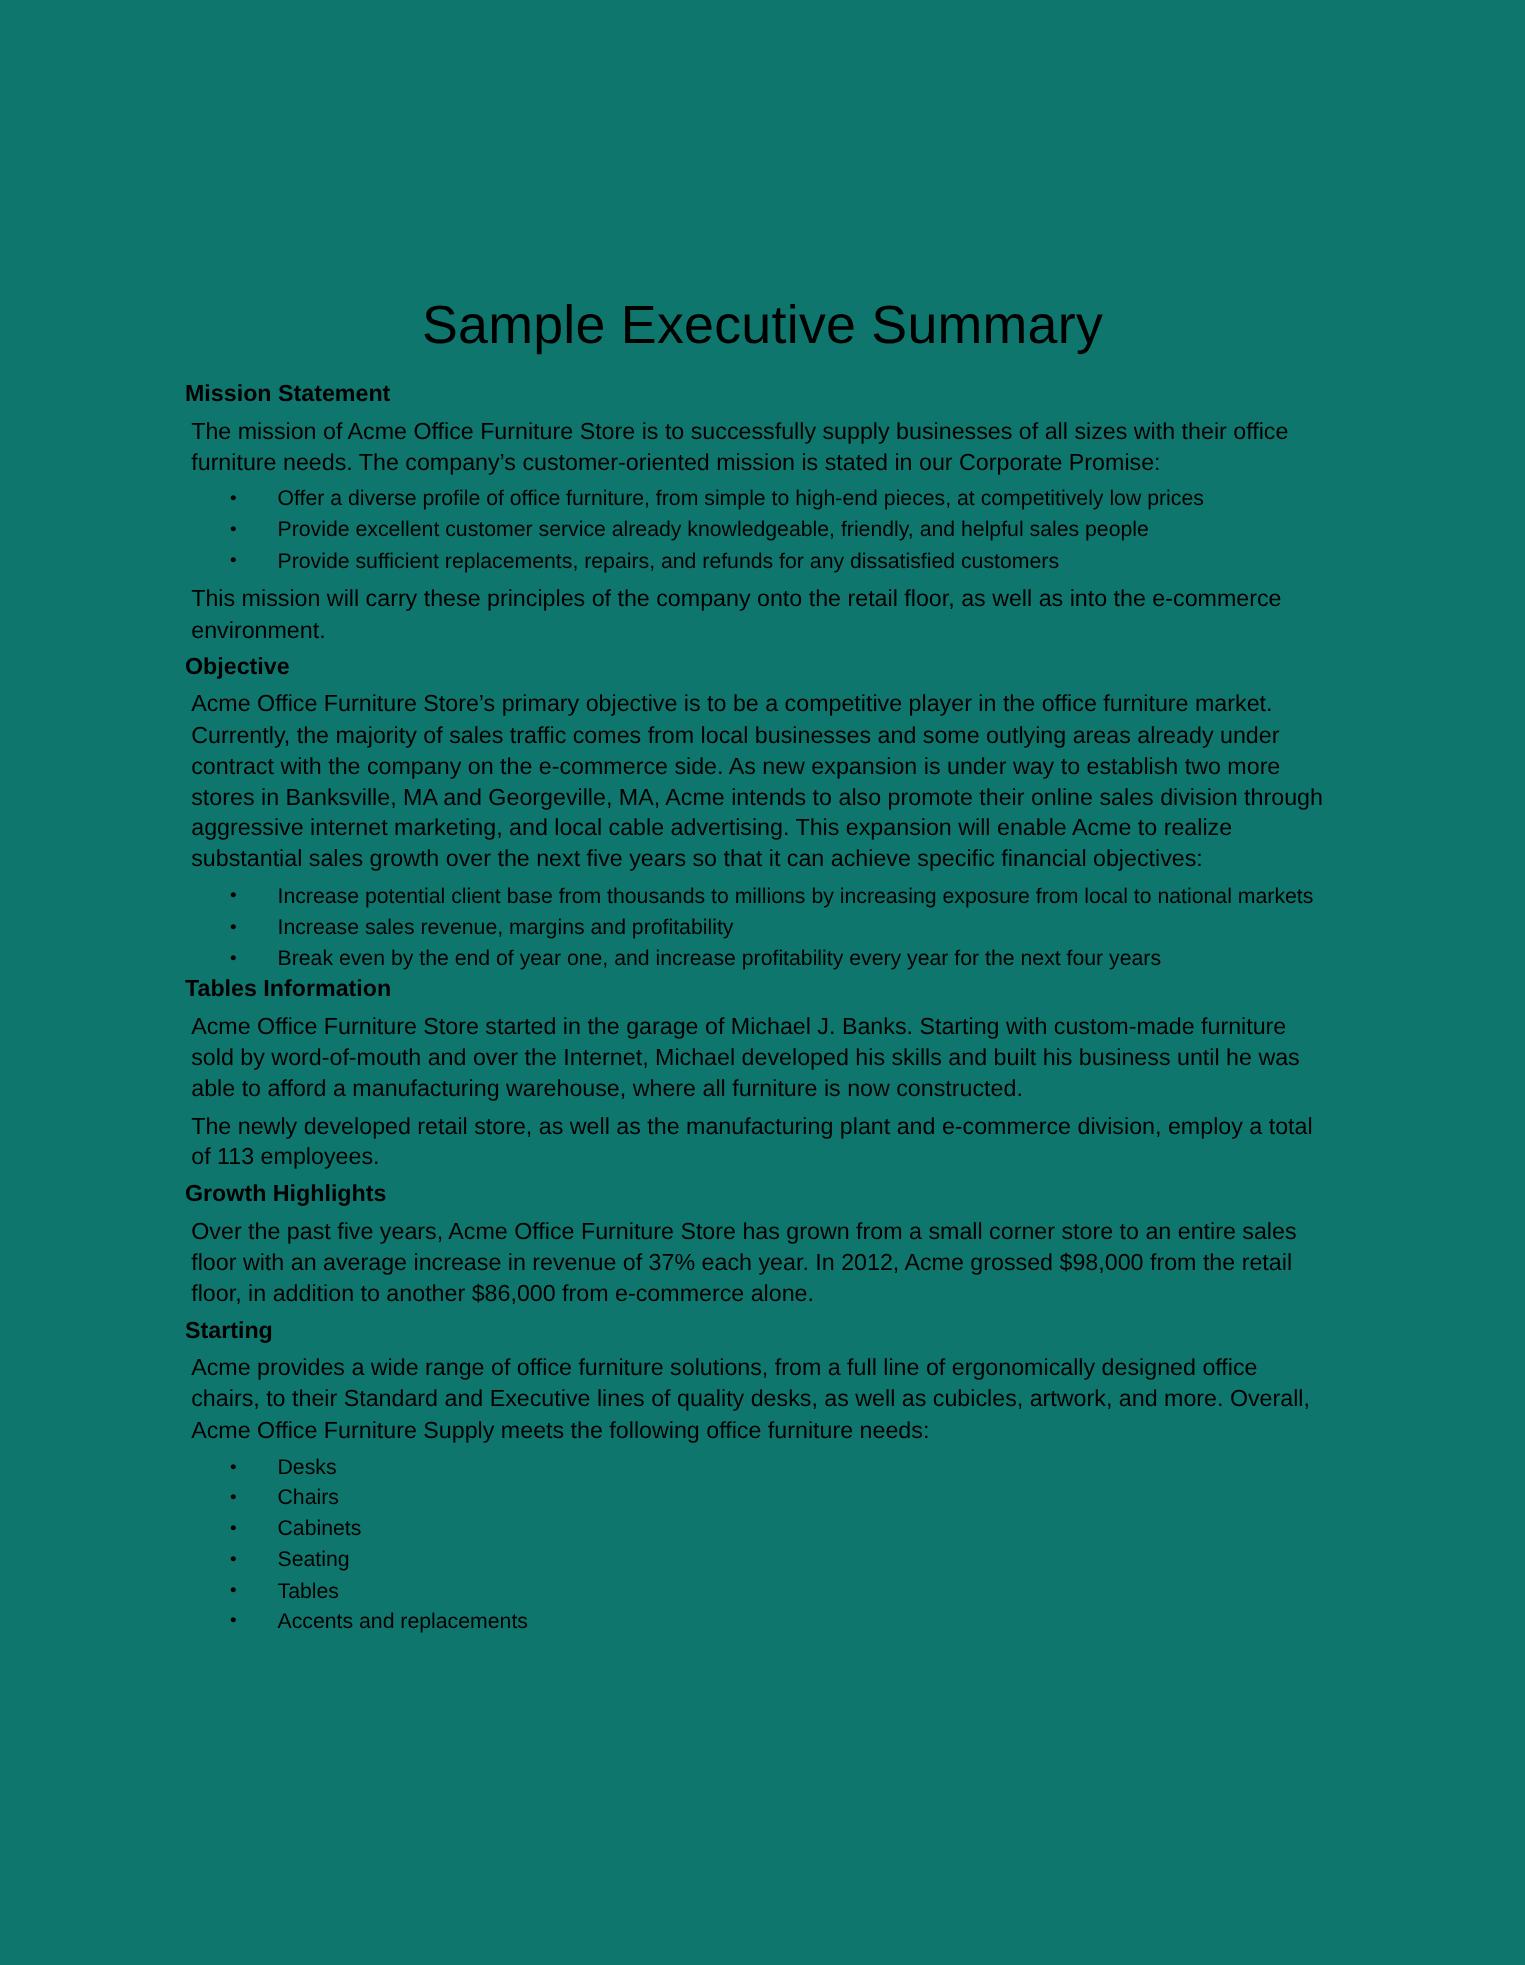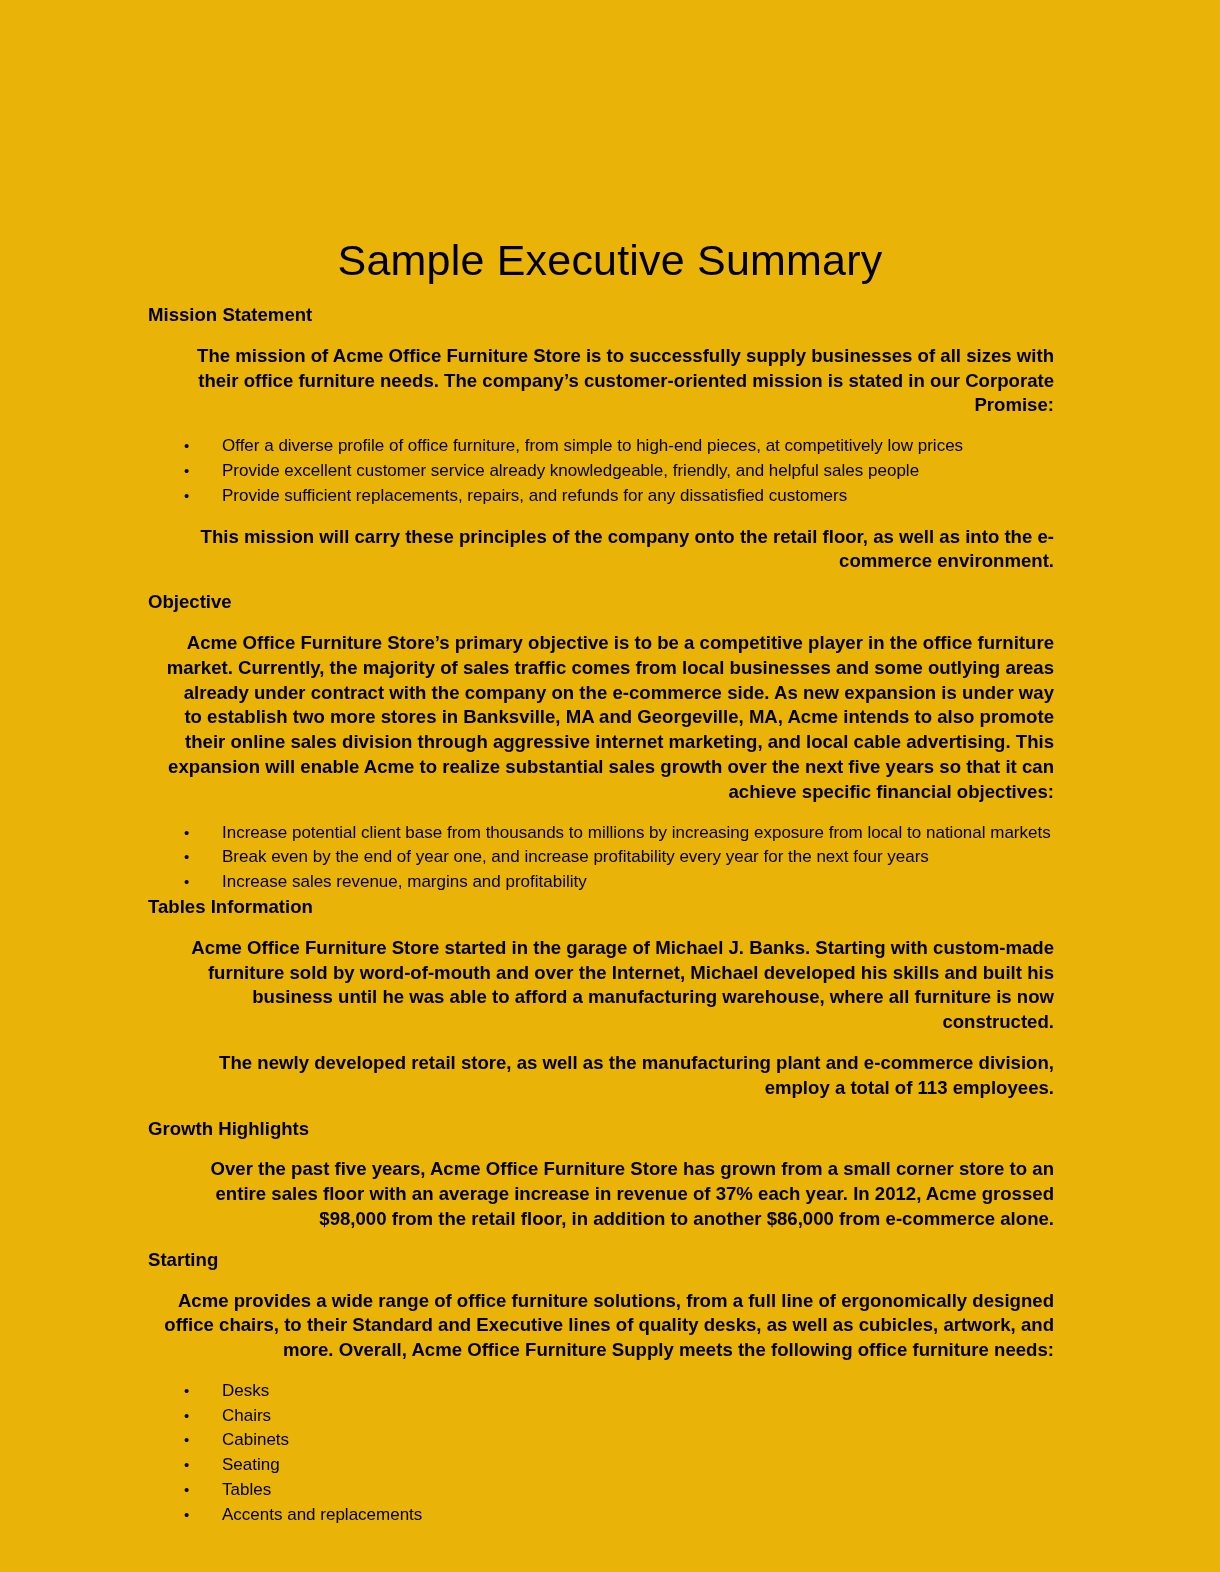--- a/index.html
+++ b/index.html
@@ -4,21 +4,21 @@
 <style>
   html, body {
     margin: 0;
     padding: 0;
     background: #ffffff;
   }
   .page {
     position: relative;
     width: 1220px;
     height: 1572px;
-    background: #eab308;
+    background: #0f766e;
     overflow: hidden;
     font-family: "Liberation Sans", sans-serif;
     color: #000000;
     -webkit-font-smoothing: antialiased;
   }
   .doc-title {
     position: absolute;
     left: 0;
     right: 0;
     top: 207px;
@@ -30,23 +30,23 @@
   }
   .body-col {
     position: absolute;
     left: 148px;
     top: 303px;
     width: 922px;
   }
   .para {
     font-size: 18.6px;
     line-height: 24.8px;
-    font-weight: 700;
-    text-align: right;
-    margin: 16px;
+    font-weight: 400;
+    text-align: left;
+    margin: 5px;
     white-space: normal;
   }
   .heading {
     font-size: 18.6px;
     line-height: 24.8px;
     font-weight: bold;
     margin: 0;
   }
   ul.bullets {
     list-style: none;
@@ -86,22 +86,22 @@
           <li>Provide excellent customer service already knowledgeable, friendly, and helpful sales people</li>
           <li>Provide sufficient replacements, repairs, and refunds for any dissatisfied customers</li>
         </ul>
         <p class="para">This mission will carry these principles of the company onto the retail floor, as well as into the e-commerce environment.</p>
       </div>
       <div>
         <div class="heading">Objective</div>
         <p class="para">Acme Office Furniture Store’s primary objective is to be a competitive player in the office furniture market. Currently, the majority of sales traffic comes from local businesses and some outlying areas already under contract with the company on the e-commerce side. As new expansion is under way to establish two more stores in Banksville, MA and Georgeville, MA, Acme intends to also promote their online sales division through aggressive internet marketing, and local cable advertising. This expansion will enable Acme to realize substantial sales growth over the next five years so that it can achieve specific financial objectives:</p>
         <ul class="bullets">
           <li>Increase potential client base from thousands to millions by increasing exposure from local to national markets</li>
+          <li>Increase sales revenue, margins and profitability</li>
           <li>Break even by the end of year one, and increase profitability every year for the next four years</li>
-          <li>Increase sales revenue, margins and profitability</li>
         </ul>
       </div>
       <div>
         <div class="heading">Tables Information</div>
         <p class="para">Acme Office Furniture Store started in the garage of Michael J. Banks. Starting with custom-made furniture sold by word-of-mouth and over the Internet, Michael developed his skills and built his business until he was able to afford a manufacturing warehouse, where all furniture is now constructed.</p>
         <p class="para">The newly developed retail store, as well as the manufacturing plant and e-commerce division, employ a total of 113 employees.</p>
       </div>
       <div>
         <div class="heading">Growth Highlights</div>
         <p class="para">Over the past five years, Acme Office Furniture Store has grown from a small corner store to an entire sales floor with an average increase in revenue of 37% each year. In 2012, Acme grossed $98,000 from the retail floor, in addition to another $86,000 from e-commerce alone.</p>

